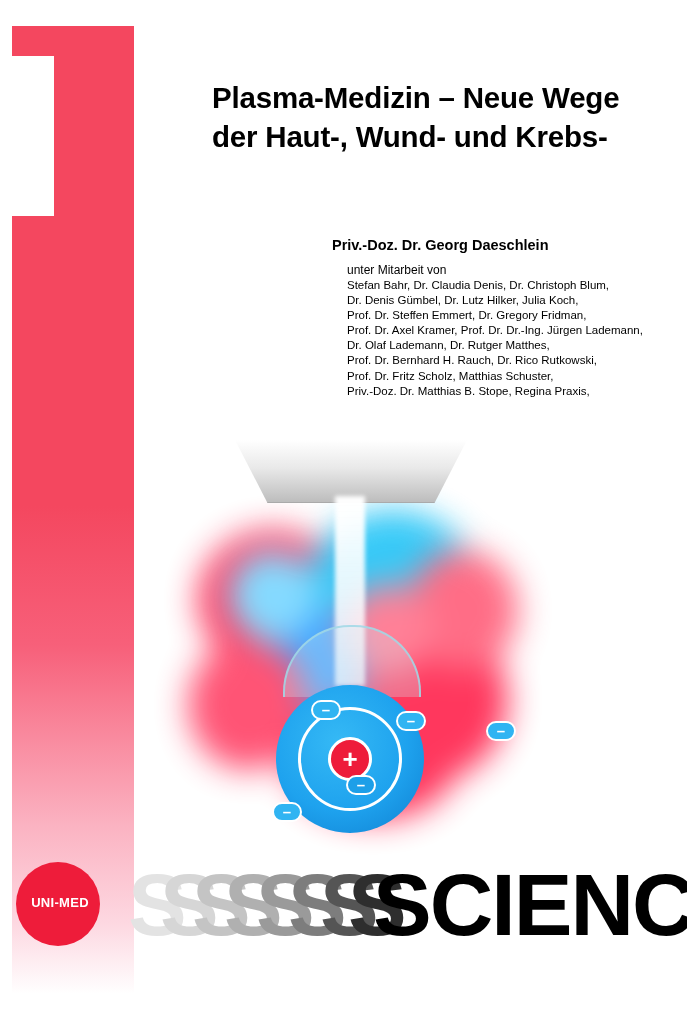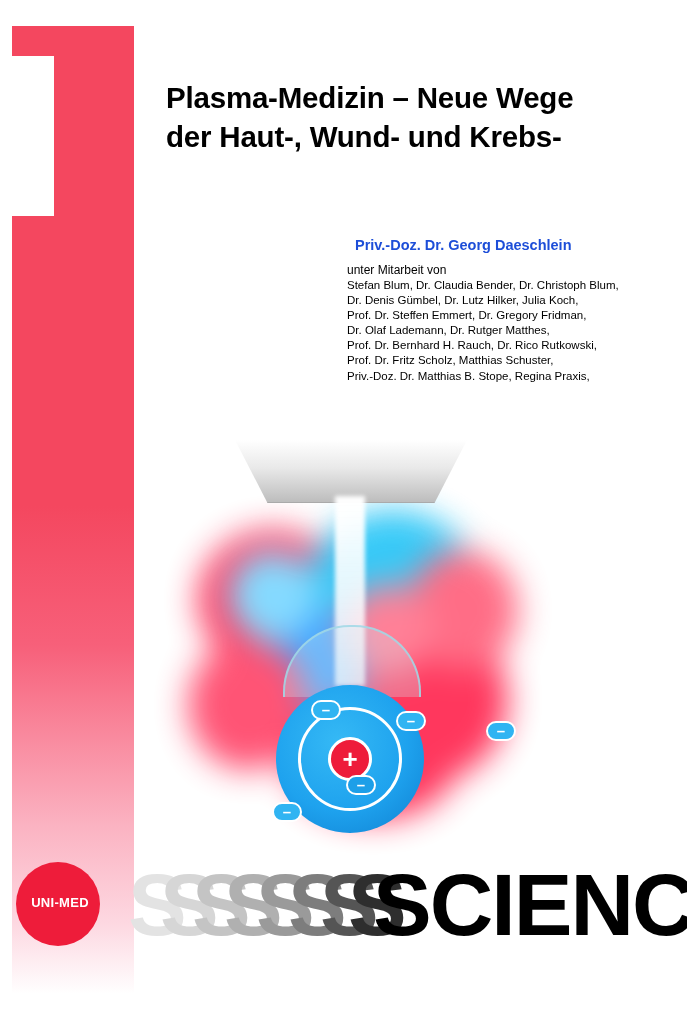--- a/index.html
+++ b/index.html
@@ -69,30 +69,30 @@
     position: absolute;
     left: 166px;
     top: 78px;
     width: 510px;
     color: #000000;
     font-size: 29.5px;
     font-weight: bold;
     line-height: 39px;
     letter-spacing: -0.2px;
   }
-  .title div { white-space: nowrap; }
+  .title div { white-space: nowrap; margin-left: 46px; }
 
   
   .author {
     position: absolute;
-    left: 355px;
+    left: 332px;
     top: 237px;
     font-size: 14.5px;
     font-weight: bold;
-    color: #1d4ed8;
+    color: #000000;
   }
 
   
   .contrib-head {
     position: absolute;
     left: 347px;
     top: 263px;
     font-size: 12px;
     color: #000000;
   }
@@ -260,23 +260,24 @@
 
   <div class="title">
     <div>Plasma-Medizin – Neue Wege</div>
     <div>der Haut-, Wund- und Krebs-</div>
   </div>
 
   <div class="author">Priv.-Doz. Dr. Georg Daeschlein</div>
 
   <div class="contrib-head">unter Mitarbeit von</div>
   <div class="contrib-list">
-    <div>Stefan Blum, Dr. Claudia Bender, Dr. Christoph Blum,</div>
+    <div>Stefan Bahr, Dr. Claudia Denis, Dr. Christoph Blum,</div>
     <div>Dr. Denis Gümbel, Dr. Lutz Hilker, Julia Koch,</div>
     <div>Prof. Dr. Steffen Emmert, Dr. Gregory Fridman,</div>
+    <div>Prof. Dr. Axel Kramer, Prof. Dr. Dr.-Ing. Jürgen Lademann,</div>
     <div>Dr. Olaf Lademann, Dr. Rutger Matthes,</div>
     <div>Prof. Dr. Bernhard H. Rauch, Dr. Rico Rutkowski,</div>
     <div>Prof. Dr. Fritz Scholz, Matthias Schuster,</div>
     <div>Priv.-Doz. Dr. Matthias B. Stope, Regina Praxis,</div>
   </div>
 
   <div class="art">
 
     <div class="plasma-cloud">
       <div class="blob" style="left:30px;  top:40px;  width:150px; height:140px; background:#ff2d55;"></div>

